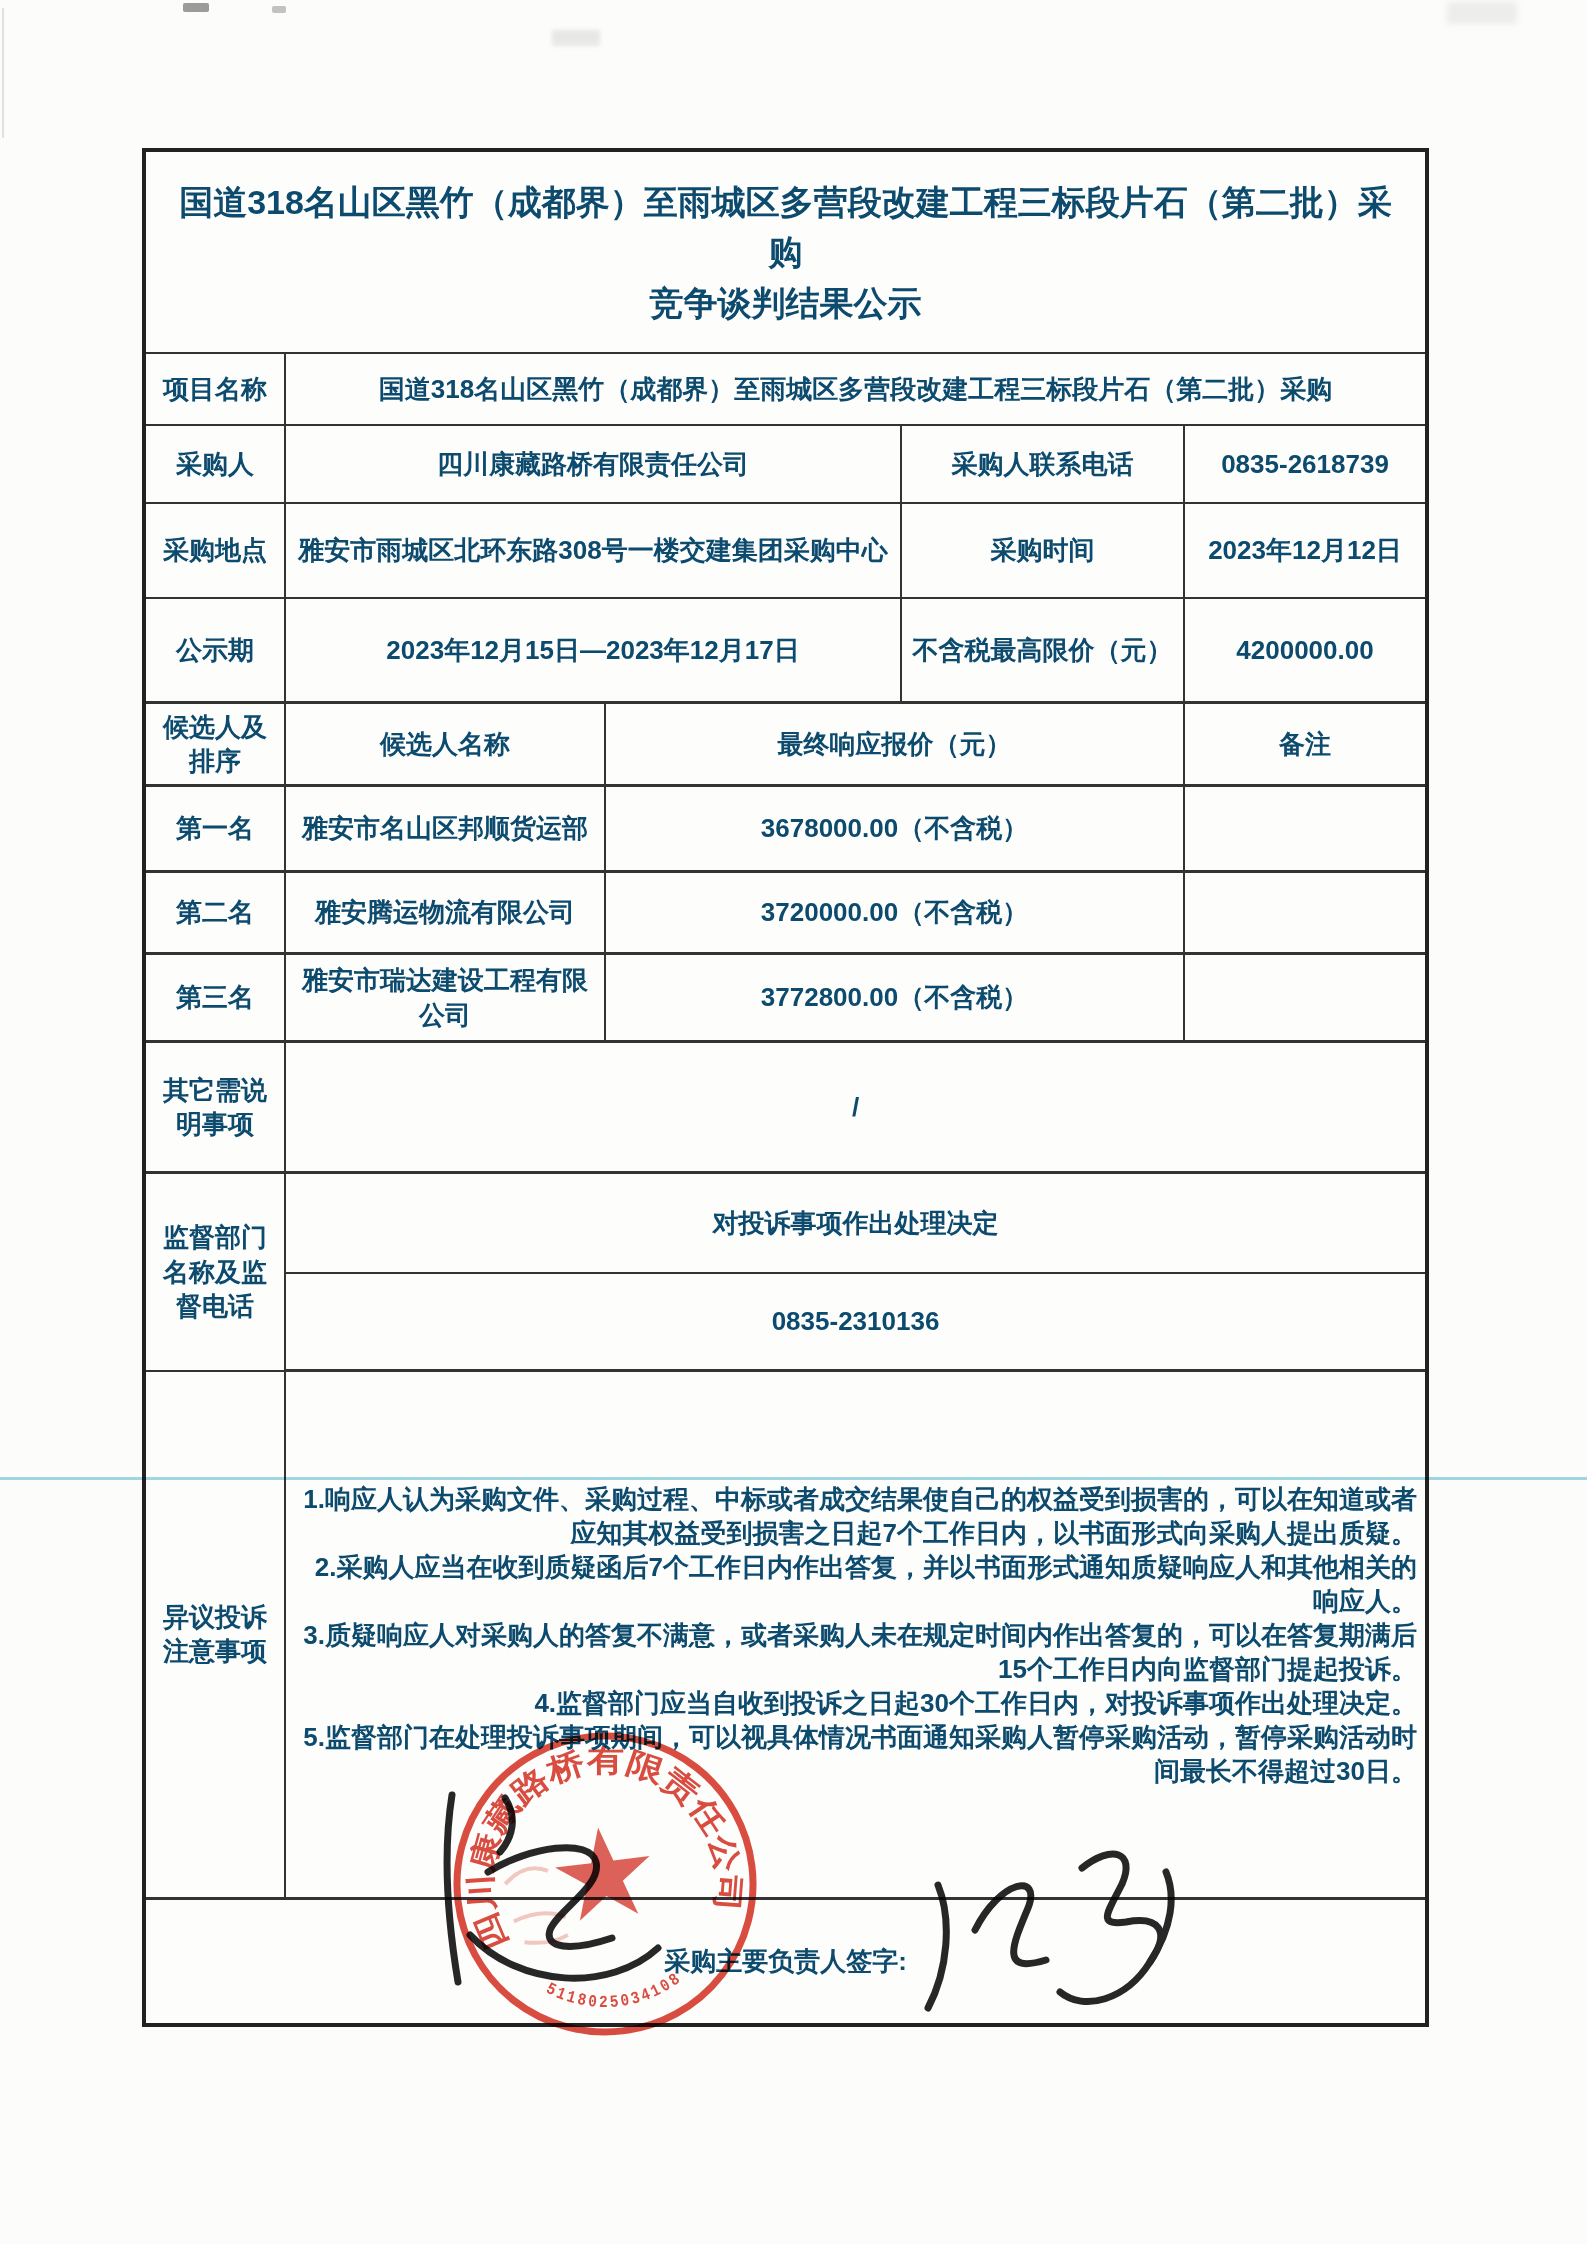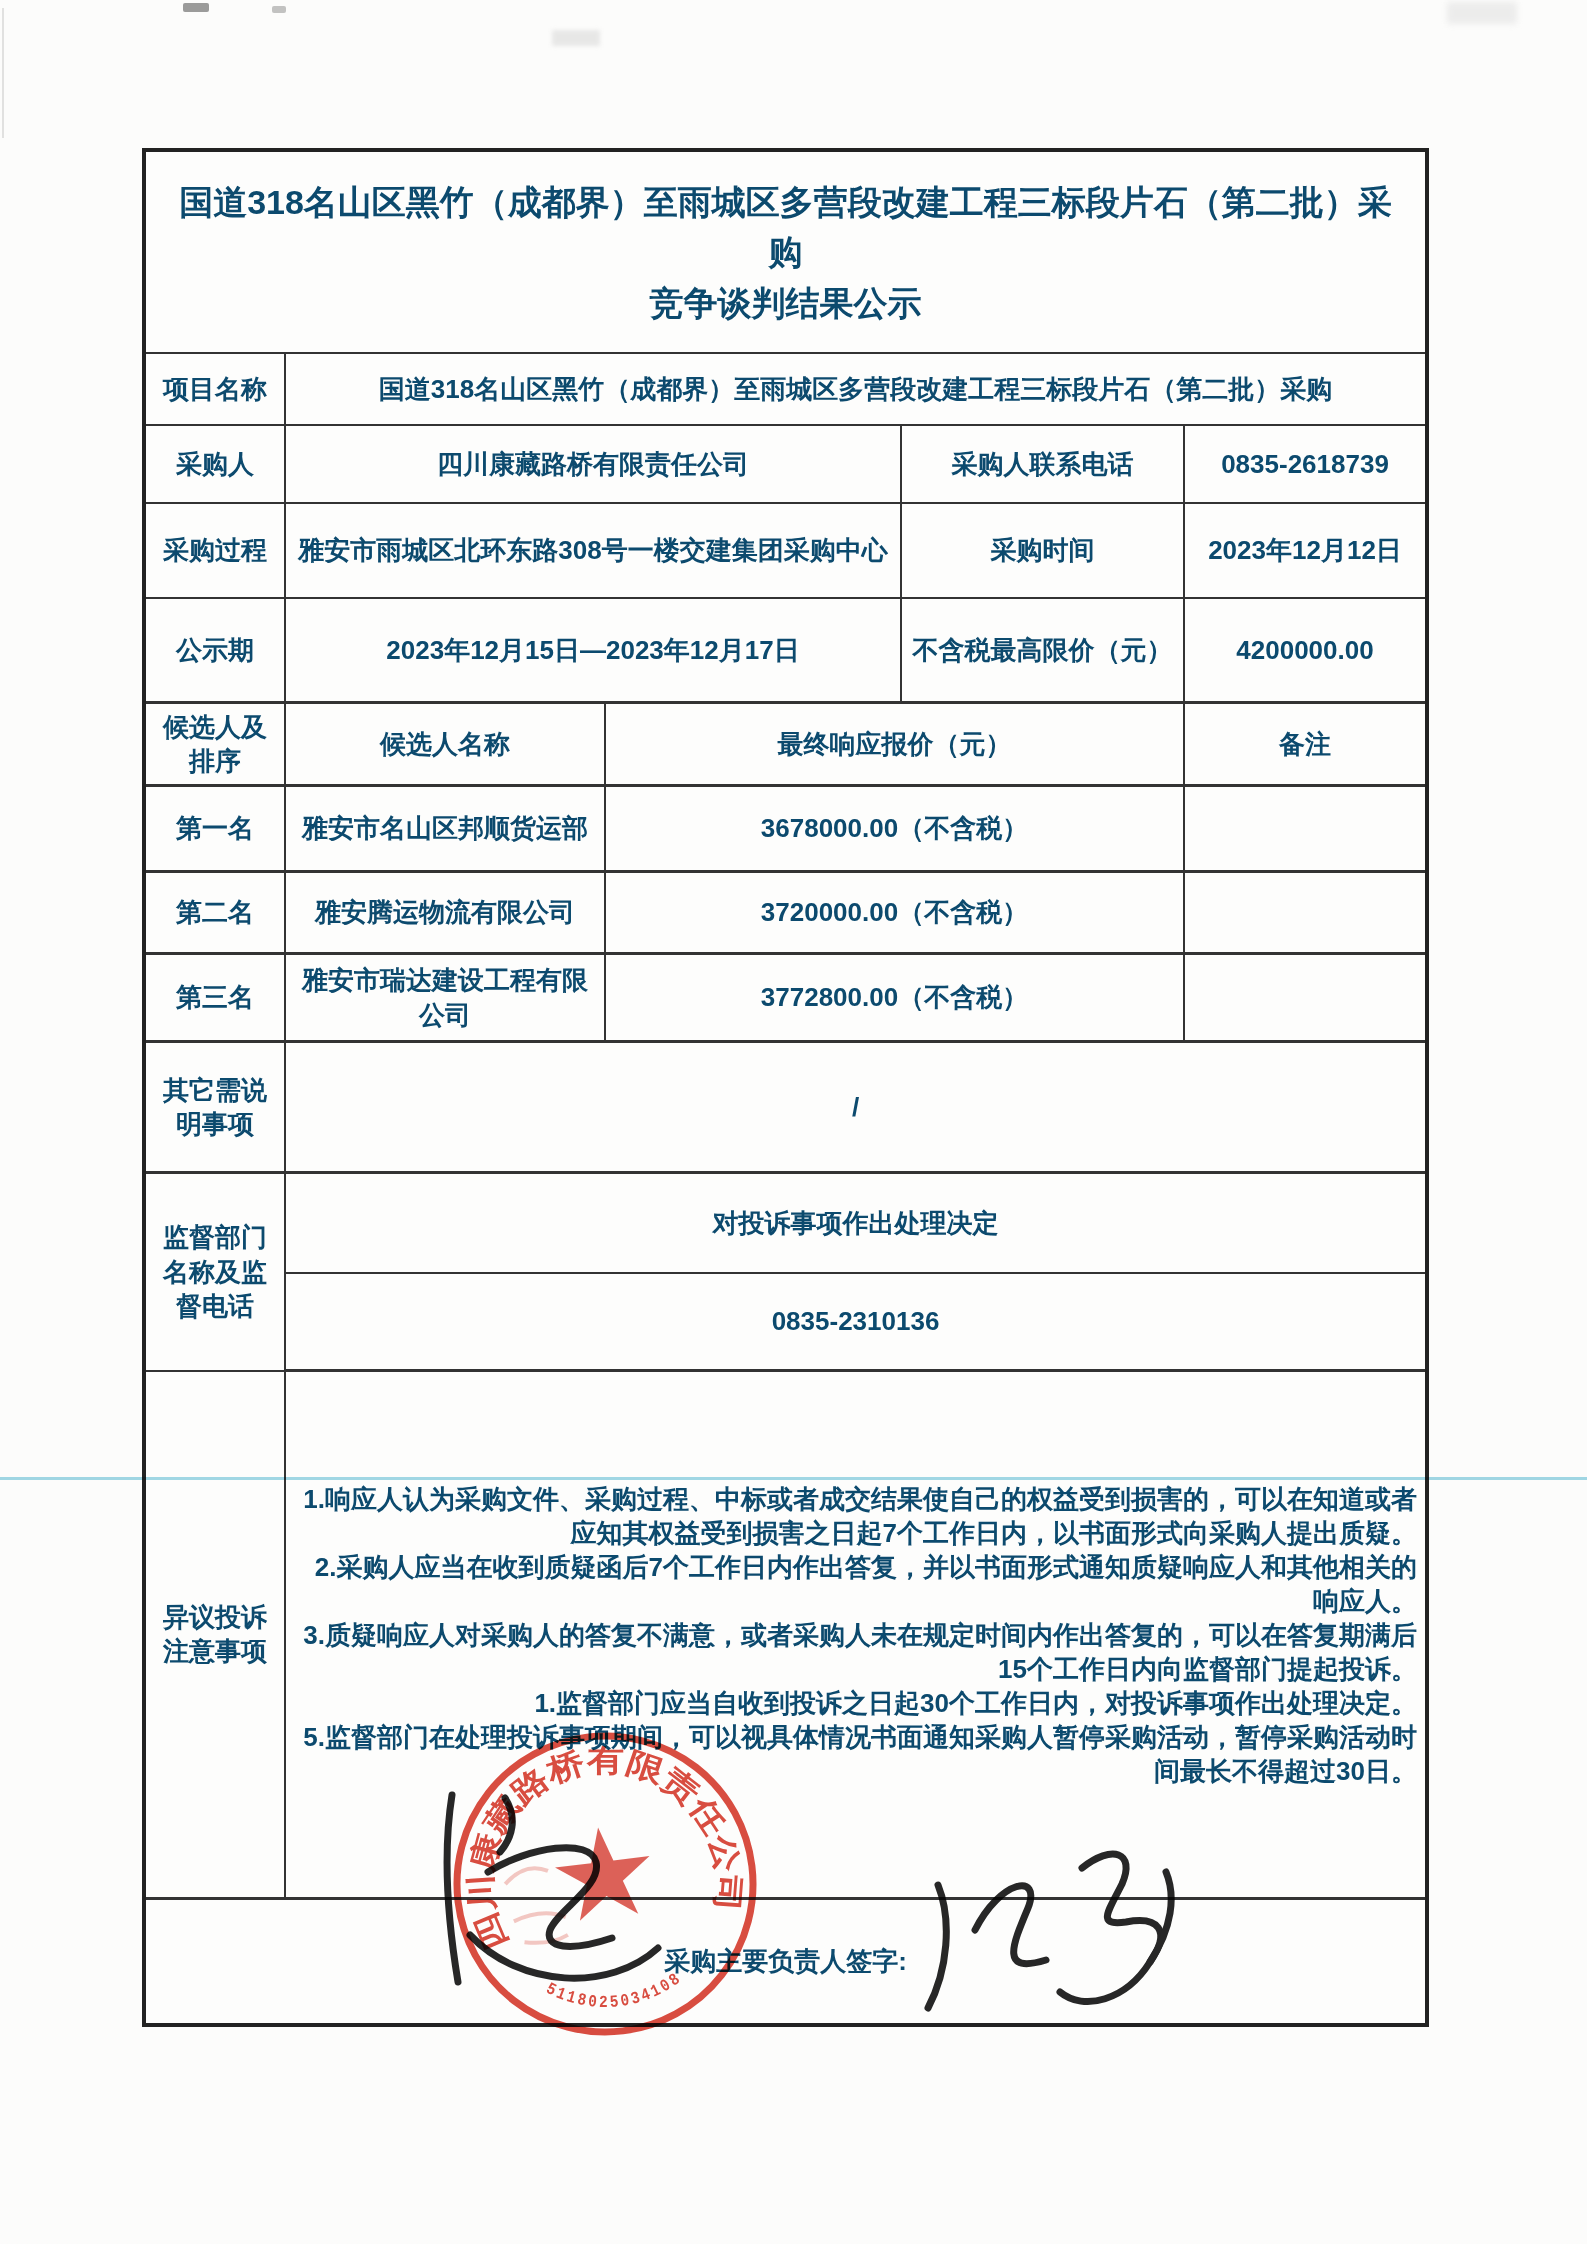--- a/index.html
+++ b/index.html
@@ -101,21 +101,21 @@
     </tr>
 
     <tr class="r-buyer">
       <td class="lab">采购人</td>
       <td colspan="2" class="vleft">四川康藏路桥有限责任公司</td>
       <td class="lab">采购人联系电话</td>
       <td>0835-2618739</td>
     </tr>
 
     <tr class="r-loc">
-      <td class="lab">采购过程</td>
+      <td class="lab">采购地点</td>
       <td colspan="2" class="vleft">雅安市雨城区北环东路308号一楼交建集团采购中心</td>
       <td class="lab">采购时间</td>
       <td>2023年12月12日</td>
     </tr>
 
     <tr class="r-period">
       <td class="lab">公示期</td>
       <td colspan="2">2023年12月15日—2023年12月17日</td>
       <td class="lab">不含税最高限价（元）</td>
       <td>4200000.00</td>
@@ -159,21 +159,21 @@
     <tr class="r-sup2">
       <td colspan="4">0835-2310136</td>
     </tr>
 
     <tr class="r-obj">
       <td class="lab">异议投诉注意事项</td>
       <td colspan="4" class="obj-cell">
         <div class="p">1.响应人认为采购文件、采购过程、中标或者成交结果使自己的权益受到损害的，可以在知道或者应知其权益受到损害之日起7个工作日内，以书面形式向采购人提出质疑。</div>
         <div class="p">2.采购人应当在收到质疑函后7个工作日内作出答复，并以书面形式通知质疑响应人和其他相关的响应人。</div>
         <div class="p">3.质疑响应人对采购人的答复不满意，或者采购人未在规定时间内作出答复的，可以在答复期满后15个工作日内向监督部门提起投诉。</div>
-        <div class="p">1.监督部门应当自收到投诉之日起30个工作日内，对投诉事项作出处理决定。</div>
+        <div class="p">4.监督部门应当自收到投诉之日起30个工作日内，对投诉事项作出处理决定。</div>
         <div class="p">5.监督部门在处理投诉事项期间，可以视具体情况书面通知采购人暂停采购活动，暂停采购活动时间最长不得超过30日。</div>
       </td>
     </tr>
 
     <tr class="r-sign">
       <td colspan="5" class="sign-cell">采购主要负责人签字:</td>
     </tr>
   </tbody>
     </table>
 

